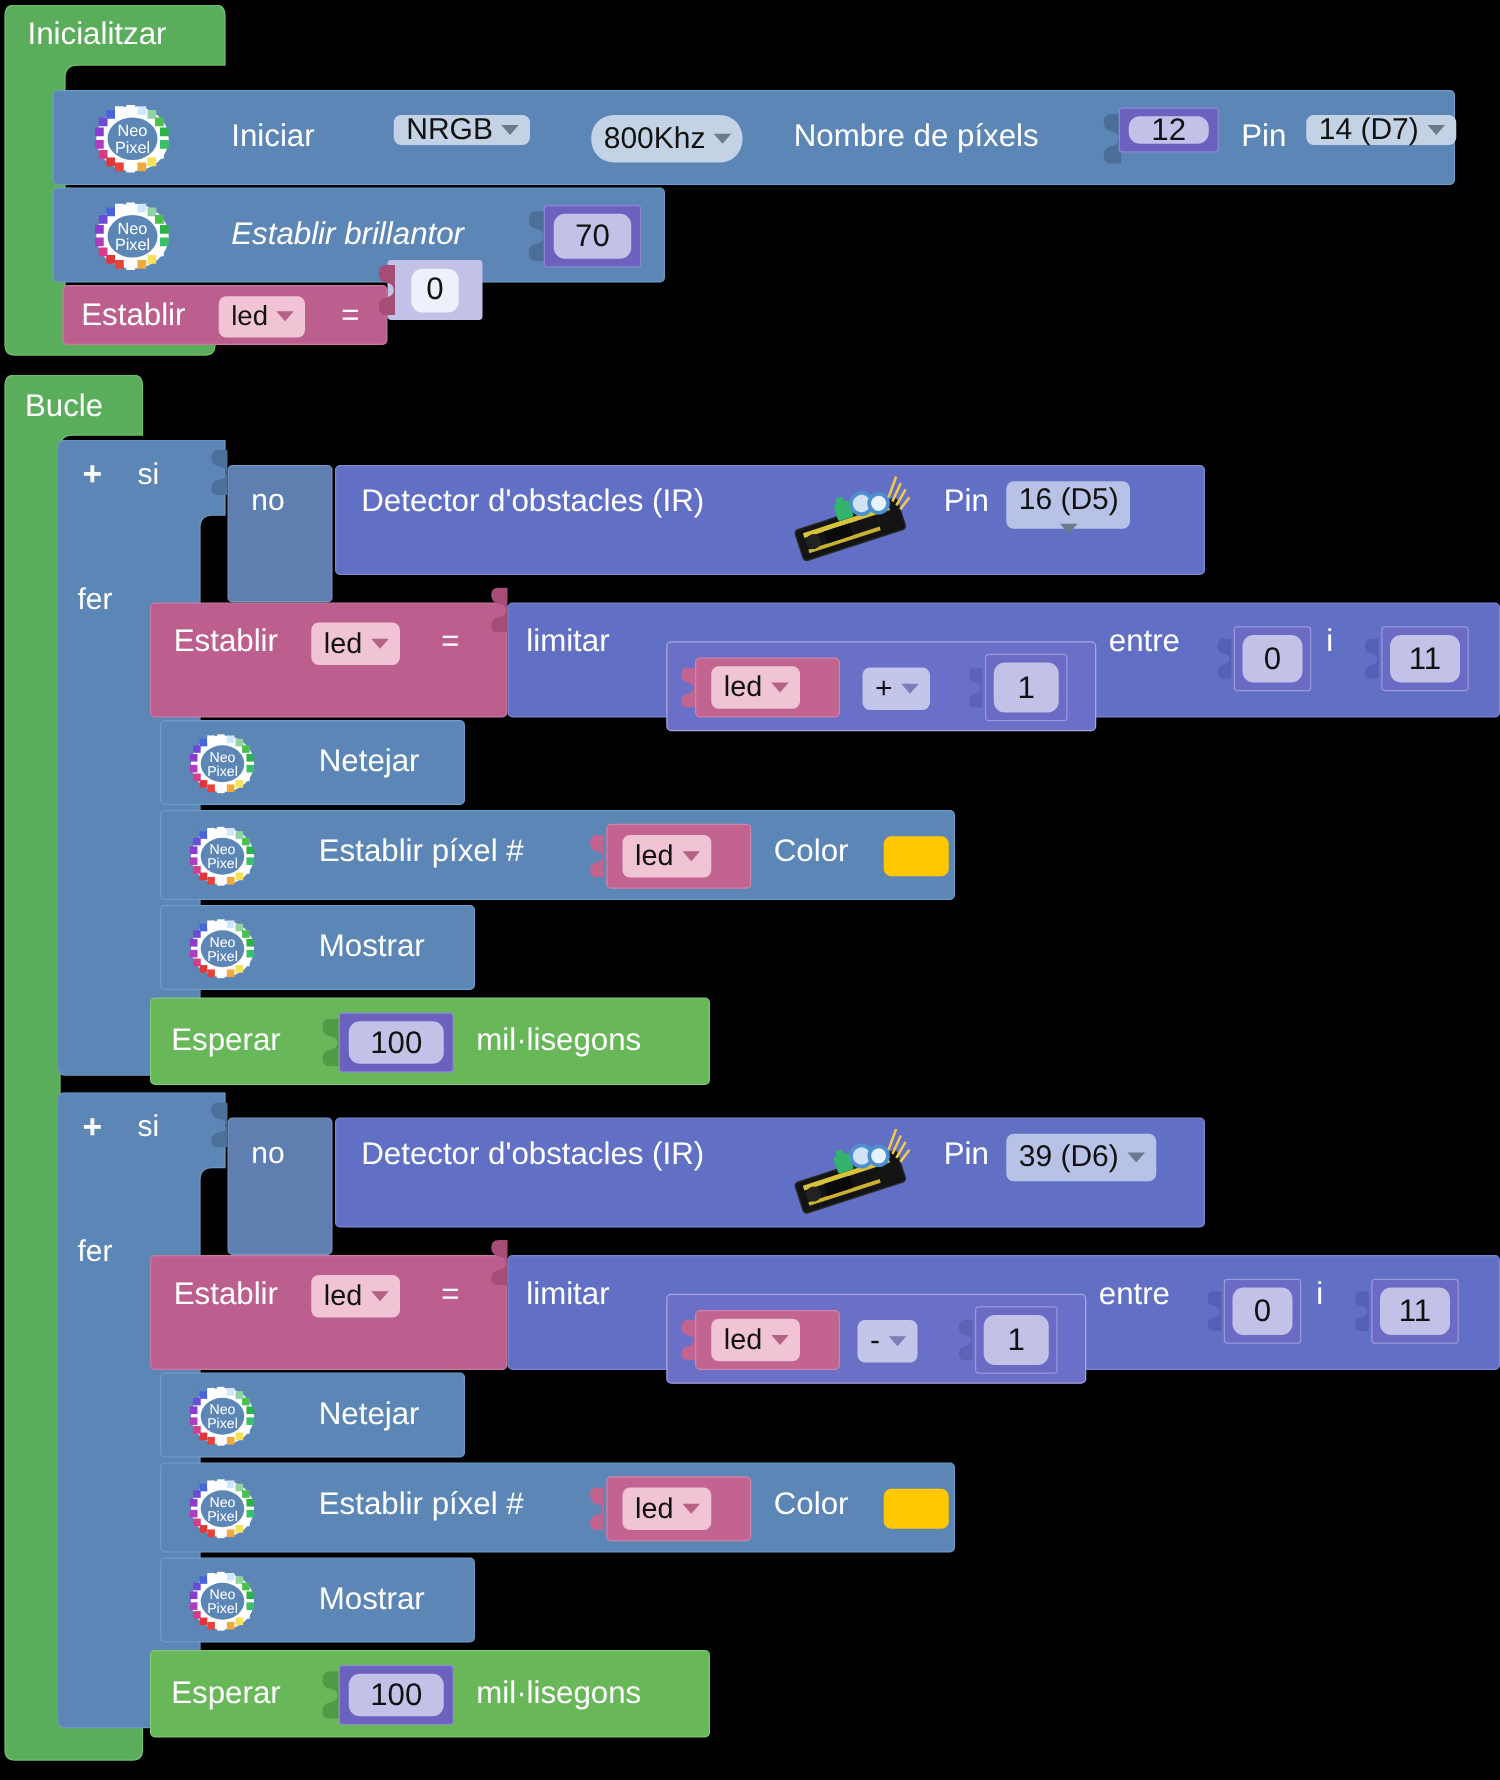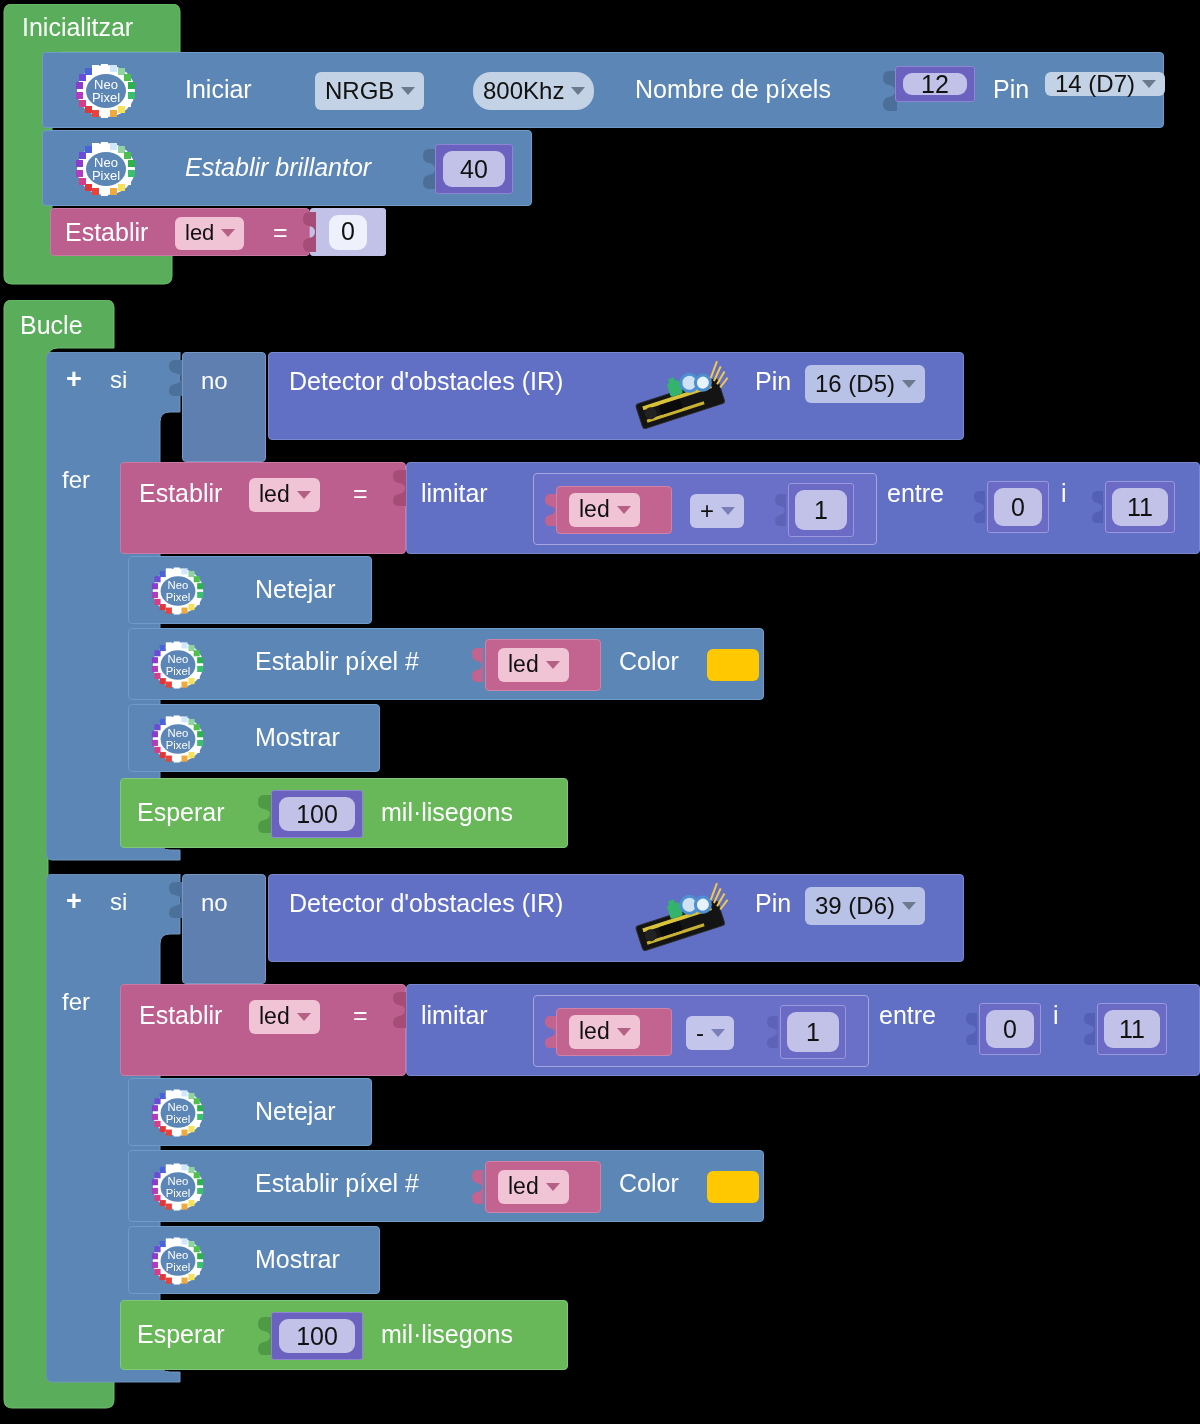--- a/index.html
+++ b/index.html
@@ -2,21 +2,21 @@
 <html><head>
 <meta charset="utf-8">
 <style>
   html,body{margin:0;padding:0;background:#000;}
   body{width:1200px;height:1424px;position:relative;overflow:hidden;
        font-family:"Liberation Sans","DejaVu Sans",sans-serif;}
 
   .canvas{position:absolute;inset:0;background:#000;}
 
   
-  .blk{position:absolute;box-sizing:border-box;}
+  .blk{position:absolute;box-sizing:border-box;margin-top:20px;}
   .hat-label{position:absolute;color:#fff;font-size:25px;line-height:1;}
 
   .stack{background:#5b86b5;border:1px solid #6e9cc8;border-radius:4px;}
   .varblk{background:#b5557f;background:#b9578a;border:1px solid #c77ba3;border-radius:4px;}
   .varblk{background:#bd5f8e;}
   .greenblk{background:#6ab04c;background:#68b85a;border:1px solid #81c77a;border-radius:4px;}
   .purpleblk{background:#6170c4;border:1px solid #7b88d0;border-radius:4px;}
   .logicblk{background:#5f7fb0;border:1px solid #7597c2;border-radius:4px;}
 
   .txt{position:absolute;color:#ffffff;font-size:25px;line-height:1;white-space:nowrap;}
@@ -101,21 +101,21 @@
           <rect x="1" y="19" width="7" height="7" fill="#8b3ccf"></rect>
             <rect x="4" y="11" width="7" height="7" fill="#6c4bd6"></rect>
           <rect x="10" y="5" width="7" height="7" fill="#4a63dd"></rect>
             <rect x="17" y="2" width="7" height="7" fill="#ffffff"></rect>
         </g>
         <text x="31" y="26" font-family="Liberation Sans, sans-serif" font-size="13" fill="#ffffff" text-anchor="middle">Neo</text>
         <text x="31" y="39" font-family="Liberation Sans, sans-serif" font-size="13" fill="#ffffff" text-anchor="middle">Pixel</text>
       </svg>
     </div>
     <div class="txt" style="left:142px;top:24px;">Iniciar</div>
-    <div class="dd" style="left:272px;top:19px;height:38px;">
+    <div class="dd" style="left:272px;top:19px;height:24px;">
       <span>NRGB</span>
       <span class="caret"></span>
     </div>
     <div class="dd" style="left:430px;top:19px;height:38px;border-radius:18px;">
       <span>800Khz</span>
       <span class="caret"></span>
     </div>
     <div class="txt" style="left:592px;top:24px;">Nombre de píxels</div>
 
     <svg width="20" height="40" style="position:absolute;left:838px;top:18px;">
@@ -158,21 +158,21 @@
         </g>
         <text x="31" y="26" font-family="Liberation Sans, sans-serif" font-size="13" fill="#ffffff" text-anchor="middle">Neo</text>
         <text x="31" y="39" font-family="Liberation Sans, sans-serif" font-size="13" fill="#ffffff" text-anchor="middle">Pixel</text>
       </svg>
     </div>
     <div class="txt" style="left:142px;top:24px;font-style:italic;">Establir brillantor</div>
     <svg width="20" height="40" style="position:absolute;left:378px;top:18px;">
       <path d="M16,0 H8 Q2,0 2,7 Q2,13 8,14 Q14,15 14,20 Q14,25 8,26 Q2,27 2,33 Q2,40 8,40 H16 Z" fill="#4b6f99"></path>
     </svg>
     <div class="numblk" style="left:392px;top:13px;width:78px;height:50px;">
-      <div class="field">40</div>
+      <div class="field">70</div>
     </div>
   </div>
 
   <div class="blk varblk" style="left:50px;top:208px;width:260px;height:48px;">
     <div class="txt" style="left:14px;top:11px;">Establir</div>
     <div class="dd var" style="left:124px;top:8px;height:33px;font-size:22px;">
       <span>led</span>
       <span class="caret"></span>
     </div>
     <div class="txt" style="left:222px;top:11px;">=</div>
@@ -223,21 +223,21 @@
           <g stroke="#f2c94c" stroke-width="2">
             <line x1="88" y1="28" x2="99" y2="14"></line>
             <line x1="90" y1="32" x2="101" y2="20"></line>
             <line x1="92" y1="36" x2="103" y2="26"></line>
             <line x1="94" y1="40" x2="104" y2="33"></line>
           </g>
         </g>
       </svg>
     </div>
     <div class="txt" style="left:486px;top:16px;">Pin</div>
-    <div class="dd" style="left:536px;top:12px;height:38px;background:#b8c2e6;">
+    <div class="dd" style="left:536px;top:12px;height:38px;background:#b8c2e6;flex-direction:column;">
       <span>16 (D5)</span>
       <span class="caret"></span>
     </div>
   </div>
 
   <div class="blk varblk" style="left:120px;top:462px;width:286px;height:92px;">
     <div class="txt" style="left:18px;top:18px;">Establir</div>
     <div class="dd var" style="left:128px;top:15px;height:34px;font-size:23px;">
       <span>led</span>
       <span class="caret"></span>

